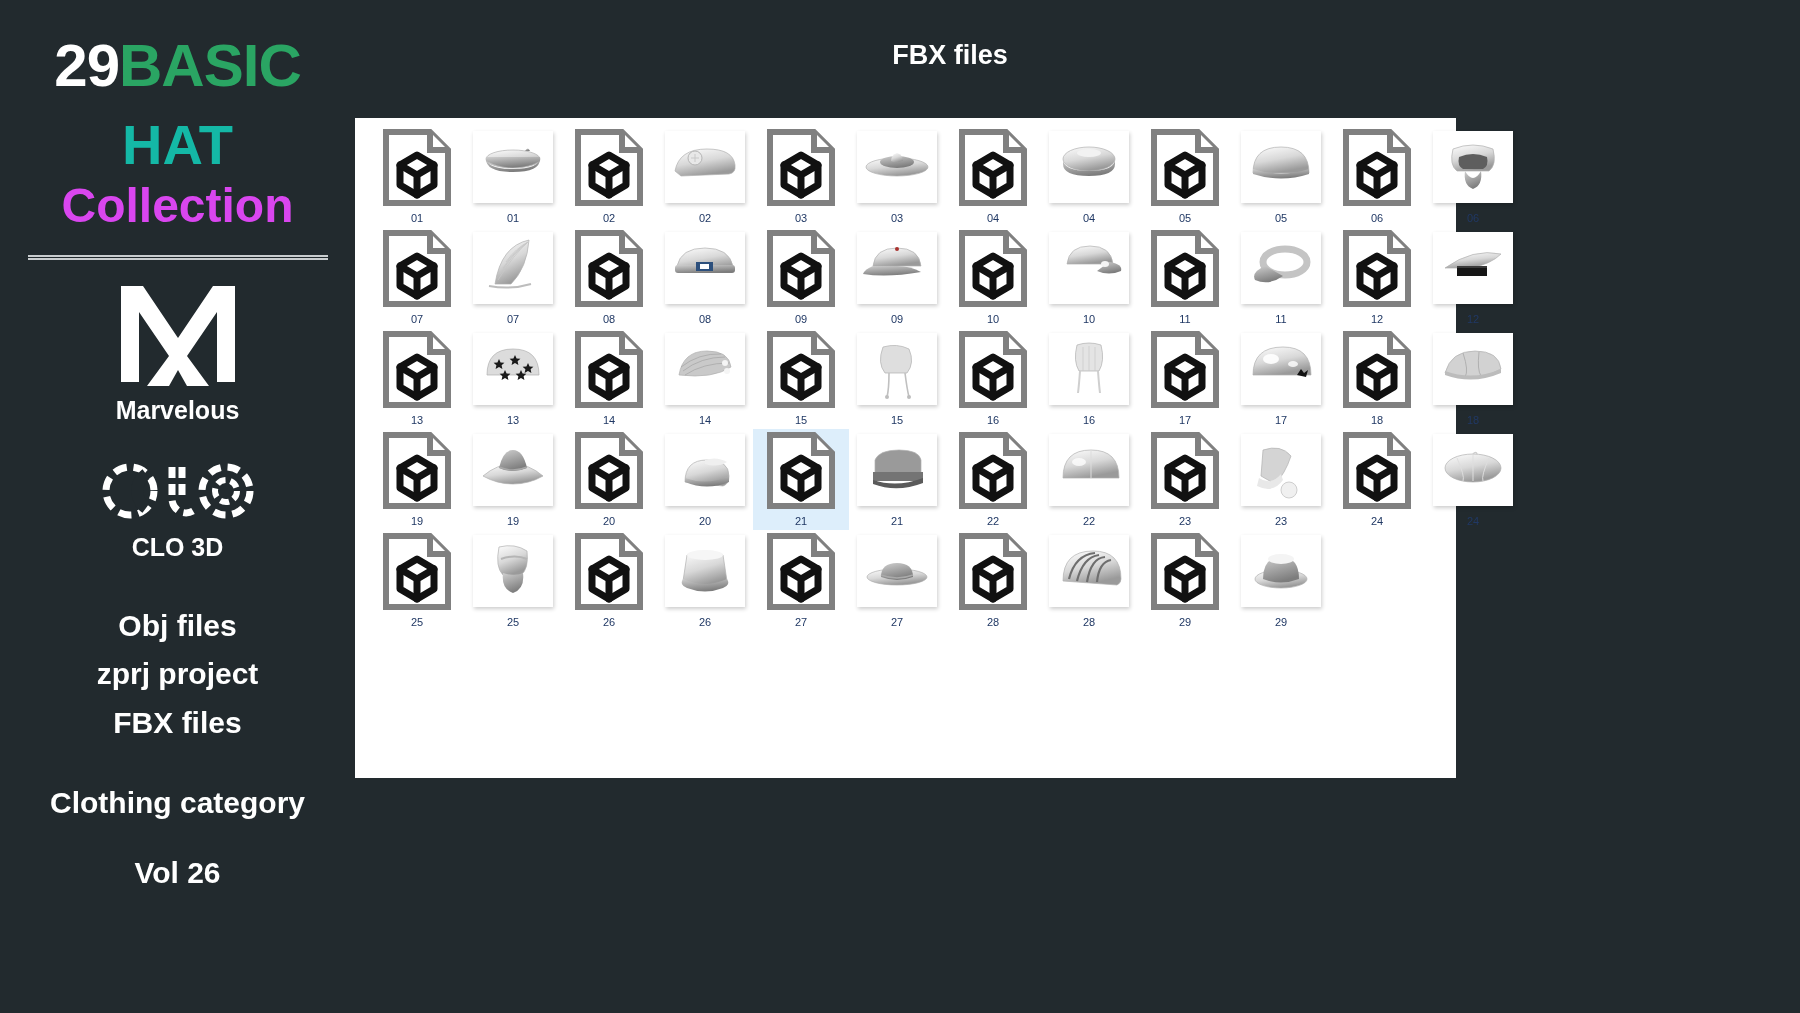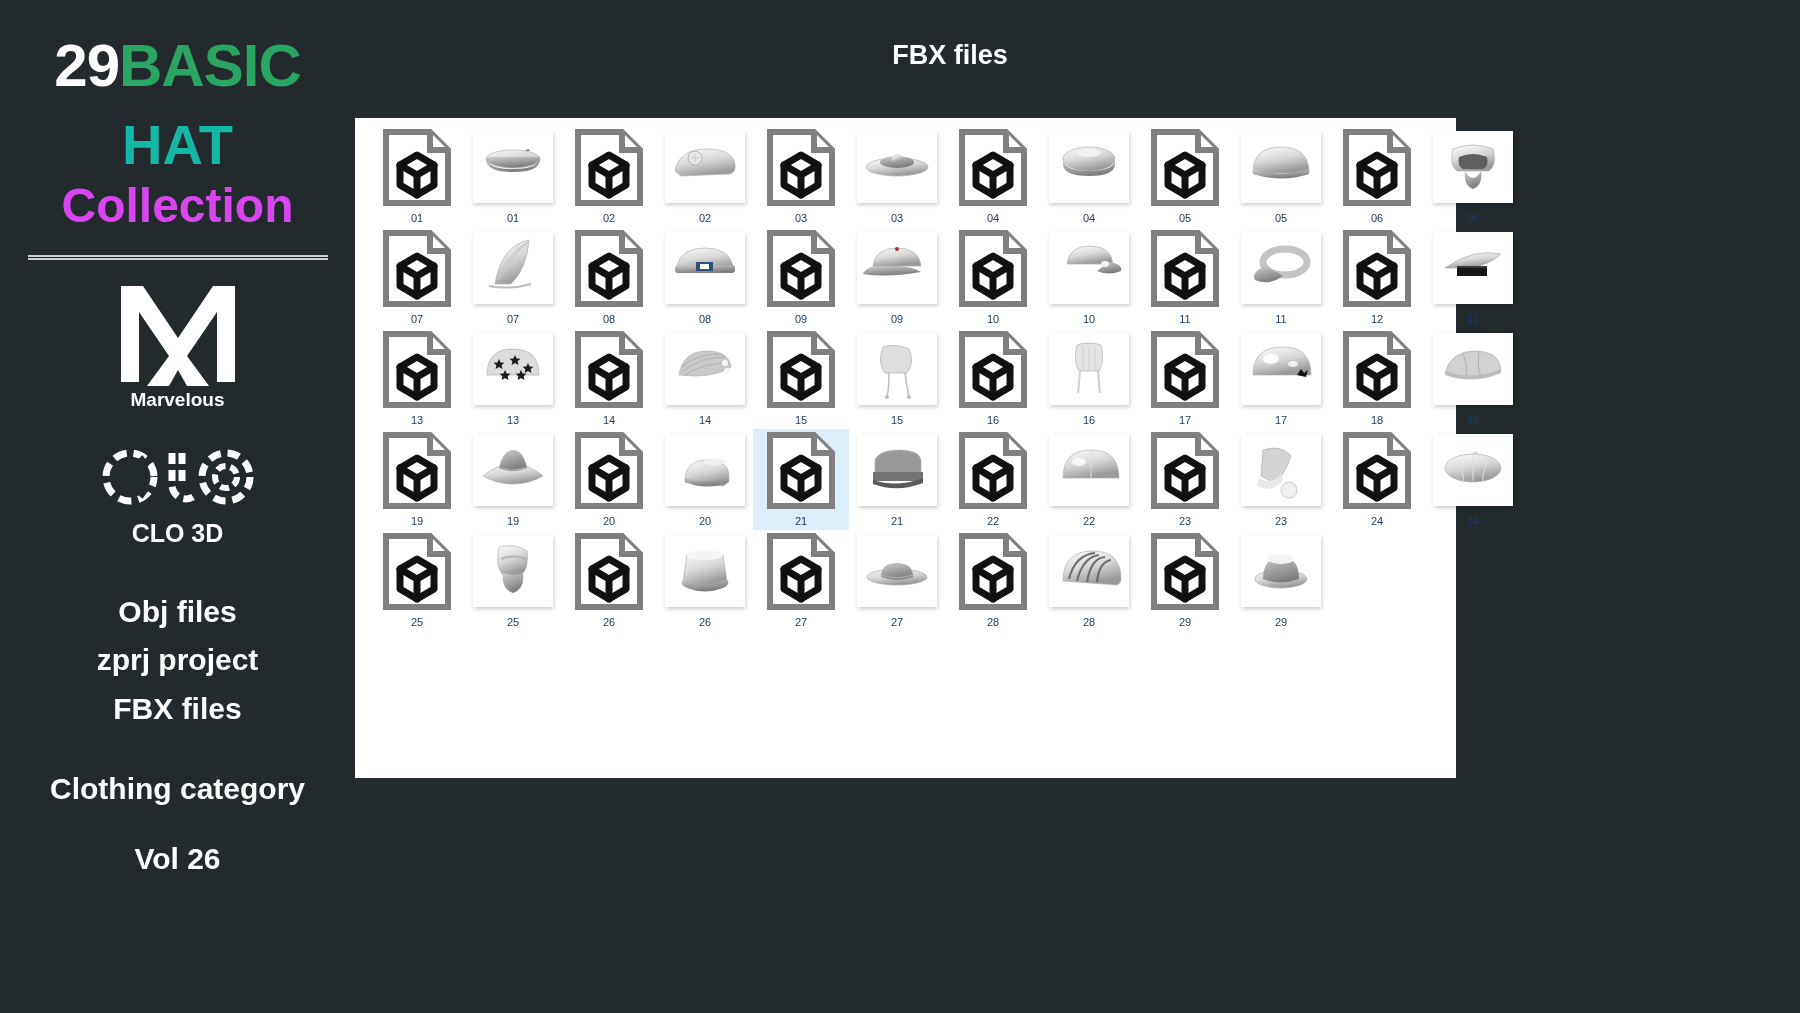--- a/index.html
+++ b/index.html
@@ -33,21 +33,21 @@
     margin-top: 2px; color:#d946ef;
   }
   .divider {
     width: 300px; margin-top: 22px;
     border-top: 2px solid #c9cdcf;
     border-bottom: 2px solid #c9cdcf;
     height: 5px;
   }
 
   .md-logo { margin-top: 22px; width: 130px; height: 104px; }
-  .md-name { font-size: 19px; font-weight: bold; margin-top: 3px; }
+  .md-name { font-size: 25px; font-weight: bold; margin-top: 10px; }
 
   .clo-logo { margin-top: 34px; width: 160px; height: 64px; }
   .clo-name { font-size: 25px; font-weight: bold; margin-top: 10px; }
 
   .files-block { margin-top: 40px; text-align: center; }
   .files-block div { font-size: 30px; font-weight: bold; line-height: 1.62; }
 
   .cat-block { margin-top: 38px; text-align: center; }
   .cat-block .cat { font-size: 30px; font-weight: bold; }
   .cat-block .vol { font-size: 30px; font-weight: bold; margin-top: 36px; text-align: center; }

